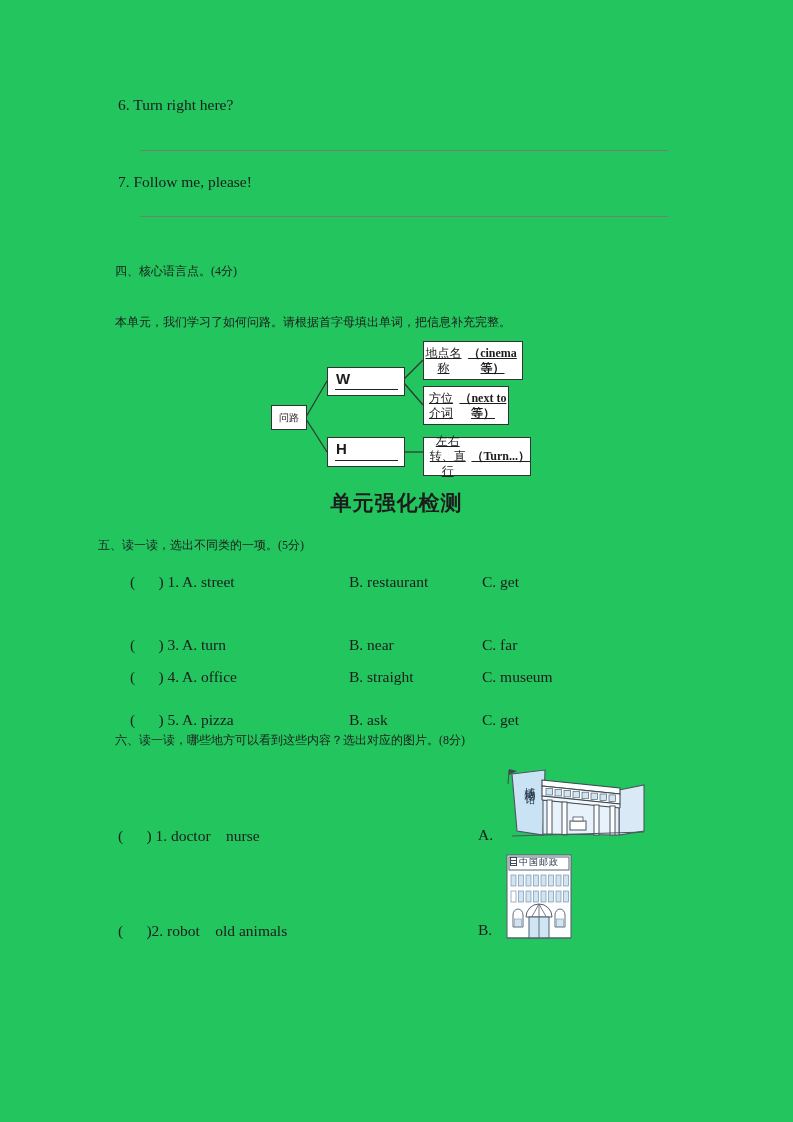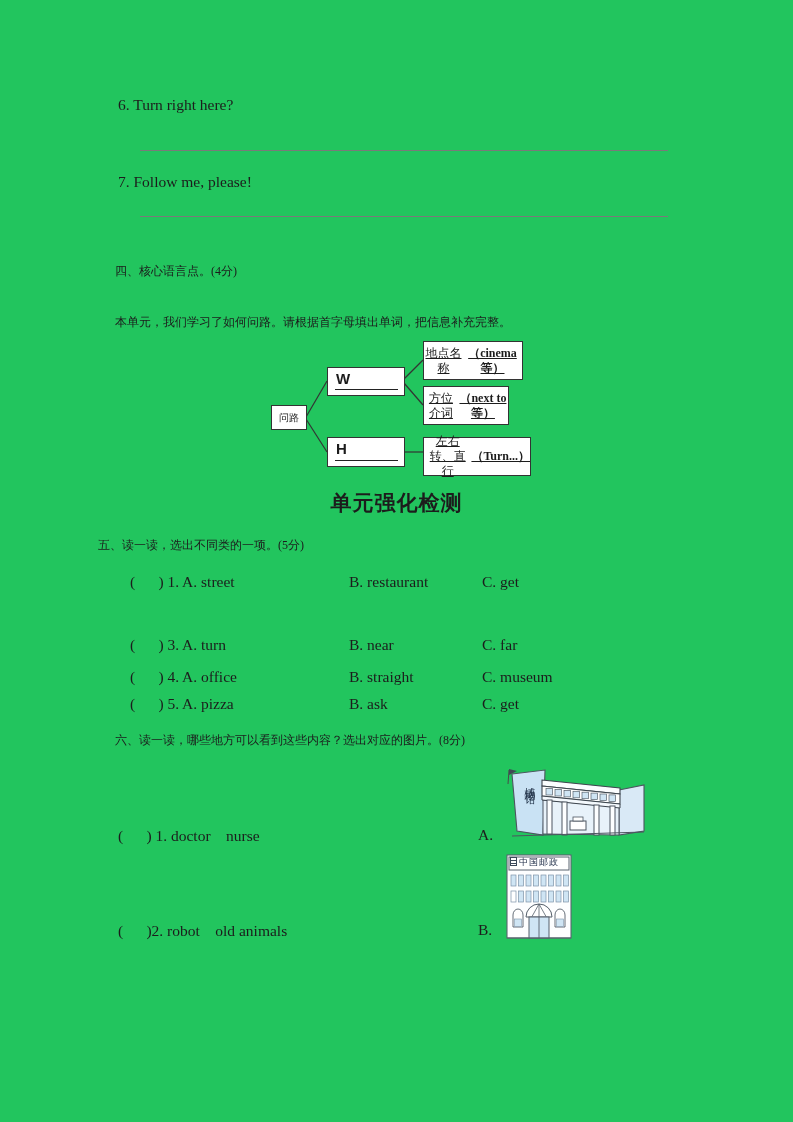--- a/index.html
+++ b/index.html
@@ -116,21 +116,21 @@
     <div class="s5row" style="top:65px;text-align:right;">
       <span class="s5c1 txt">(      ) 3. A. turn</span>
       <span class="s5c2 txt">B. near</span>
       <span class="s5c3 txt">C. far</span>
     </div>
     <div class="s5row" style="top:97px;">
       <span class="s5c1 txt">(      ) 4. A. office</span>
       <span class="s5c2 txt">B. straight</span>
       <span class="s5c3 txt">C. museum</span>
     </div>
-    <div class="s5row" style="top:124px;text-decoration:underline;">
+    <div class="s5row" style="top:140px;text-decoration:underline;">
       <span class="s5c1 txt">(      ) 5. A. pizza</span>
       <span class="s5c2 txt">B. ask</span>
       <span class="s5c3 txt">C. get</span>
     </div>
   </div>
 
   <div class="abs cn" style="left:115px;top:730px;">六、读一读，哪些地方可以看到这些内容？选出对应的图片。(8分)</div>
 
   <div class="abs" style="left:498px;top:764px;width:150px;height:80px;">
     <svg width="150" height="80" viewBox="0 0 150 80">

